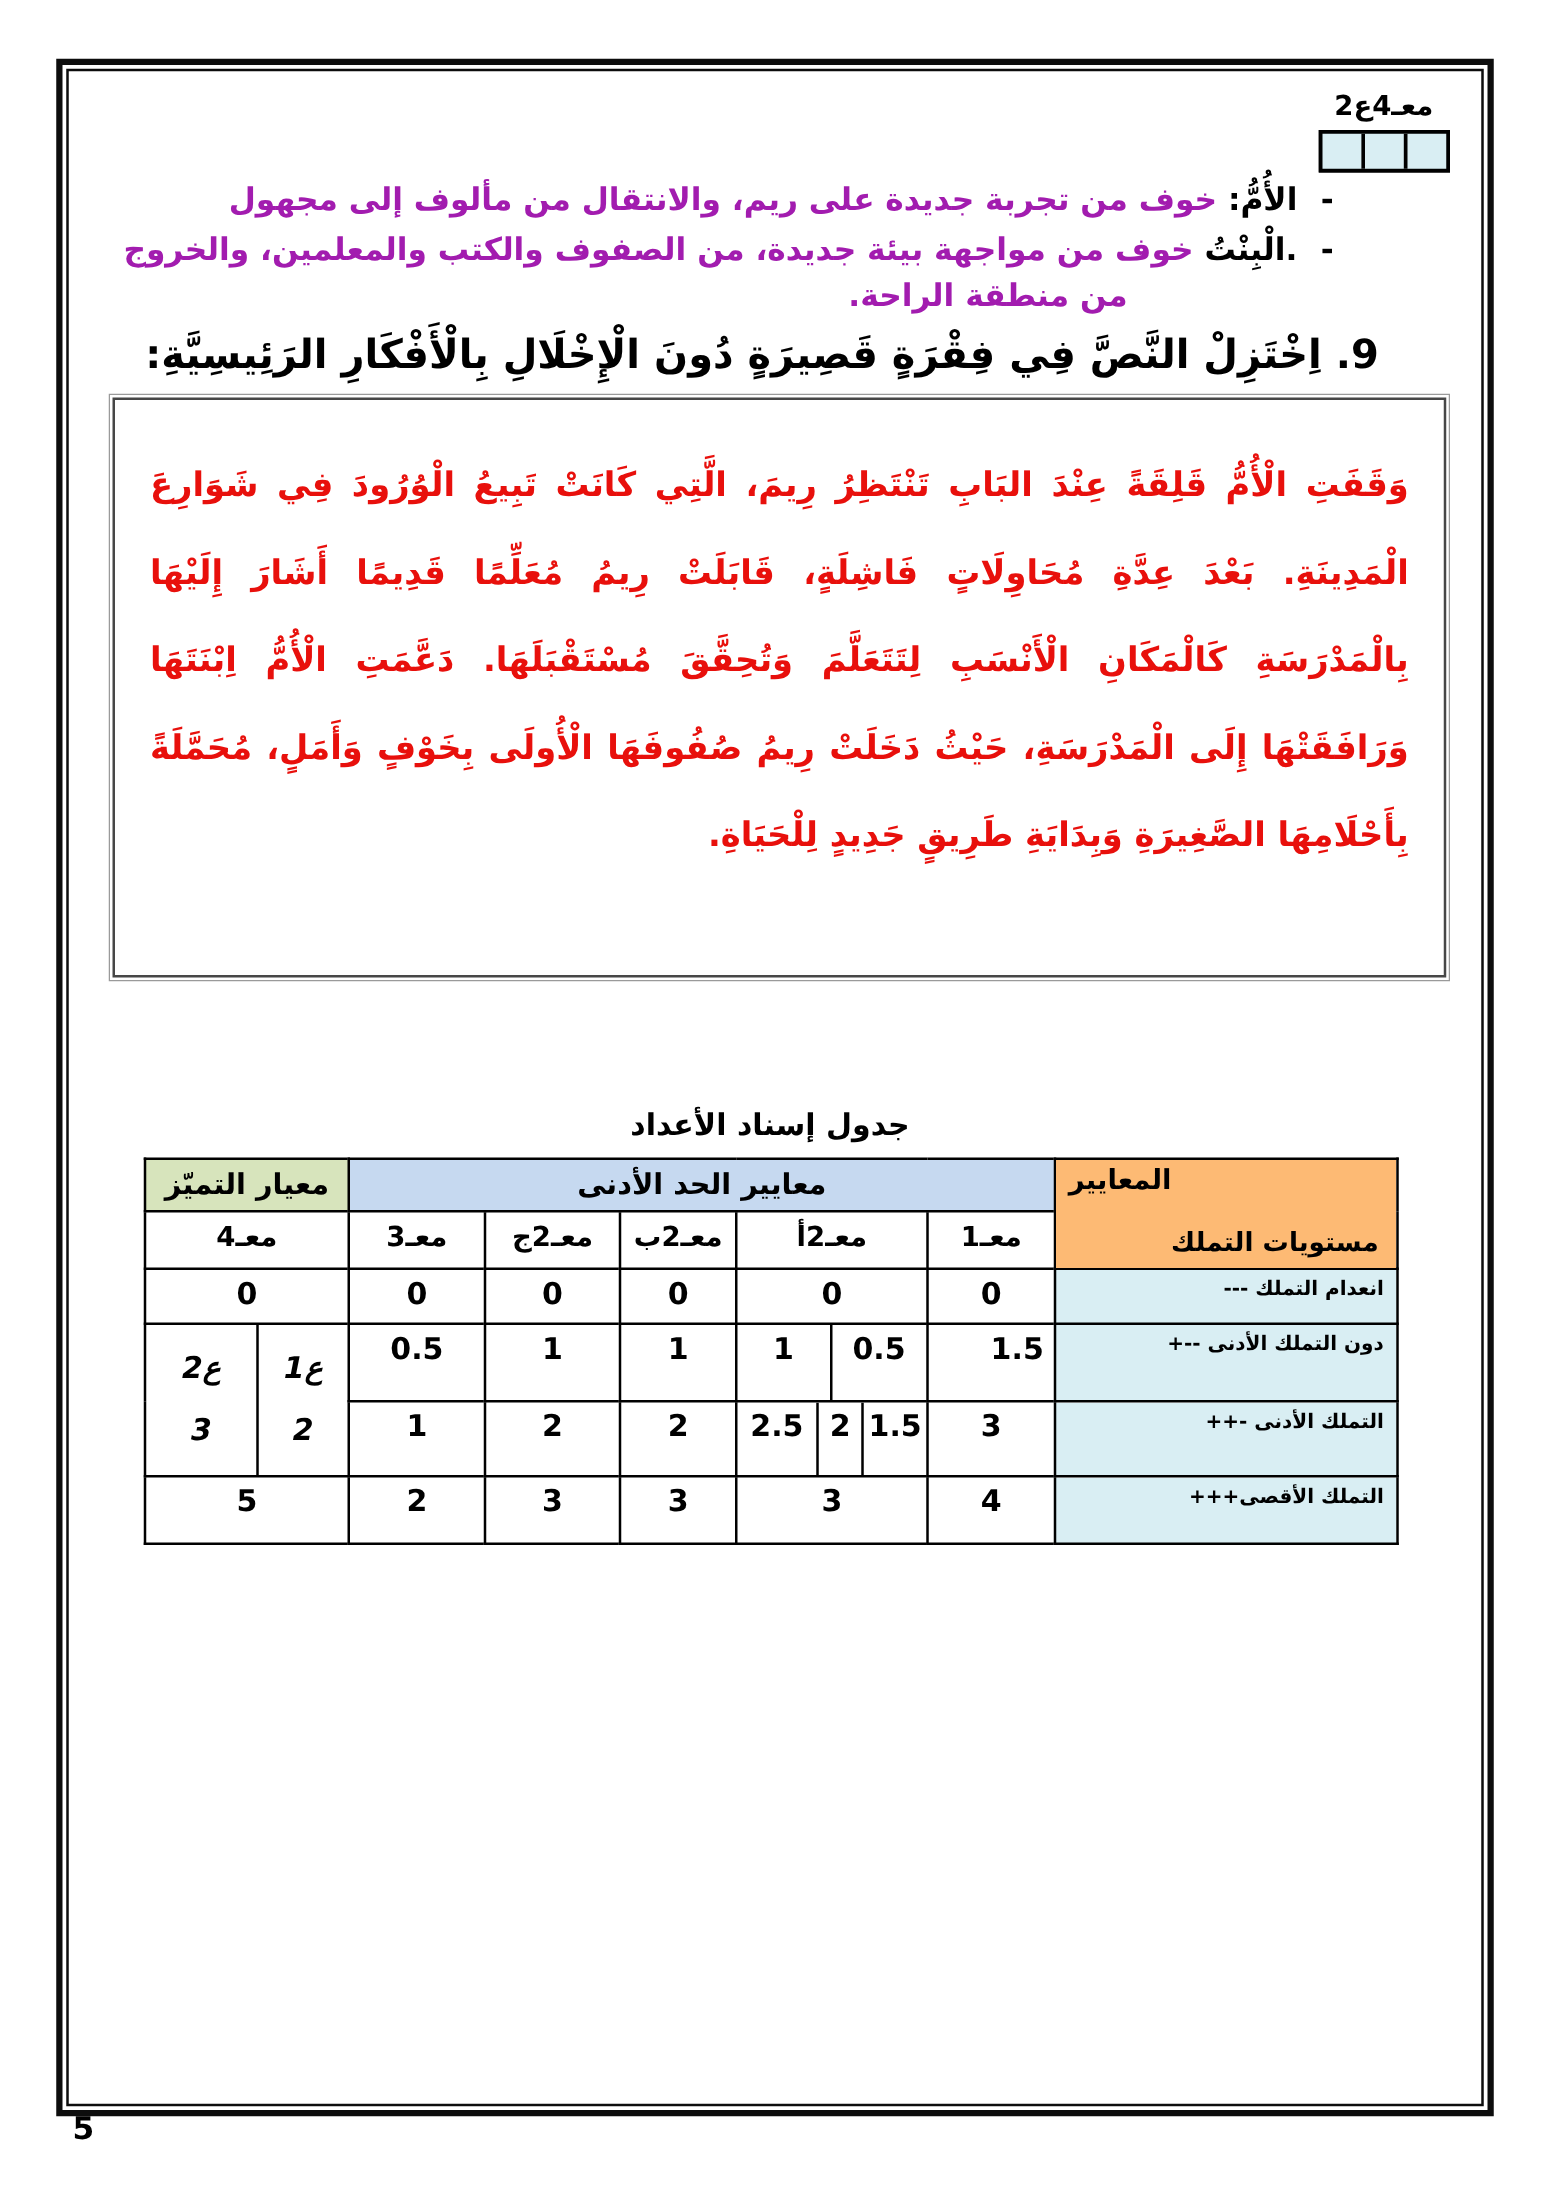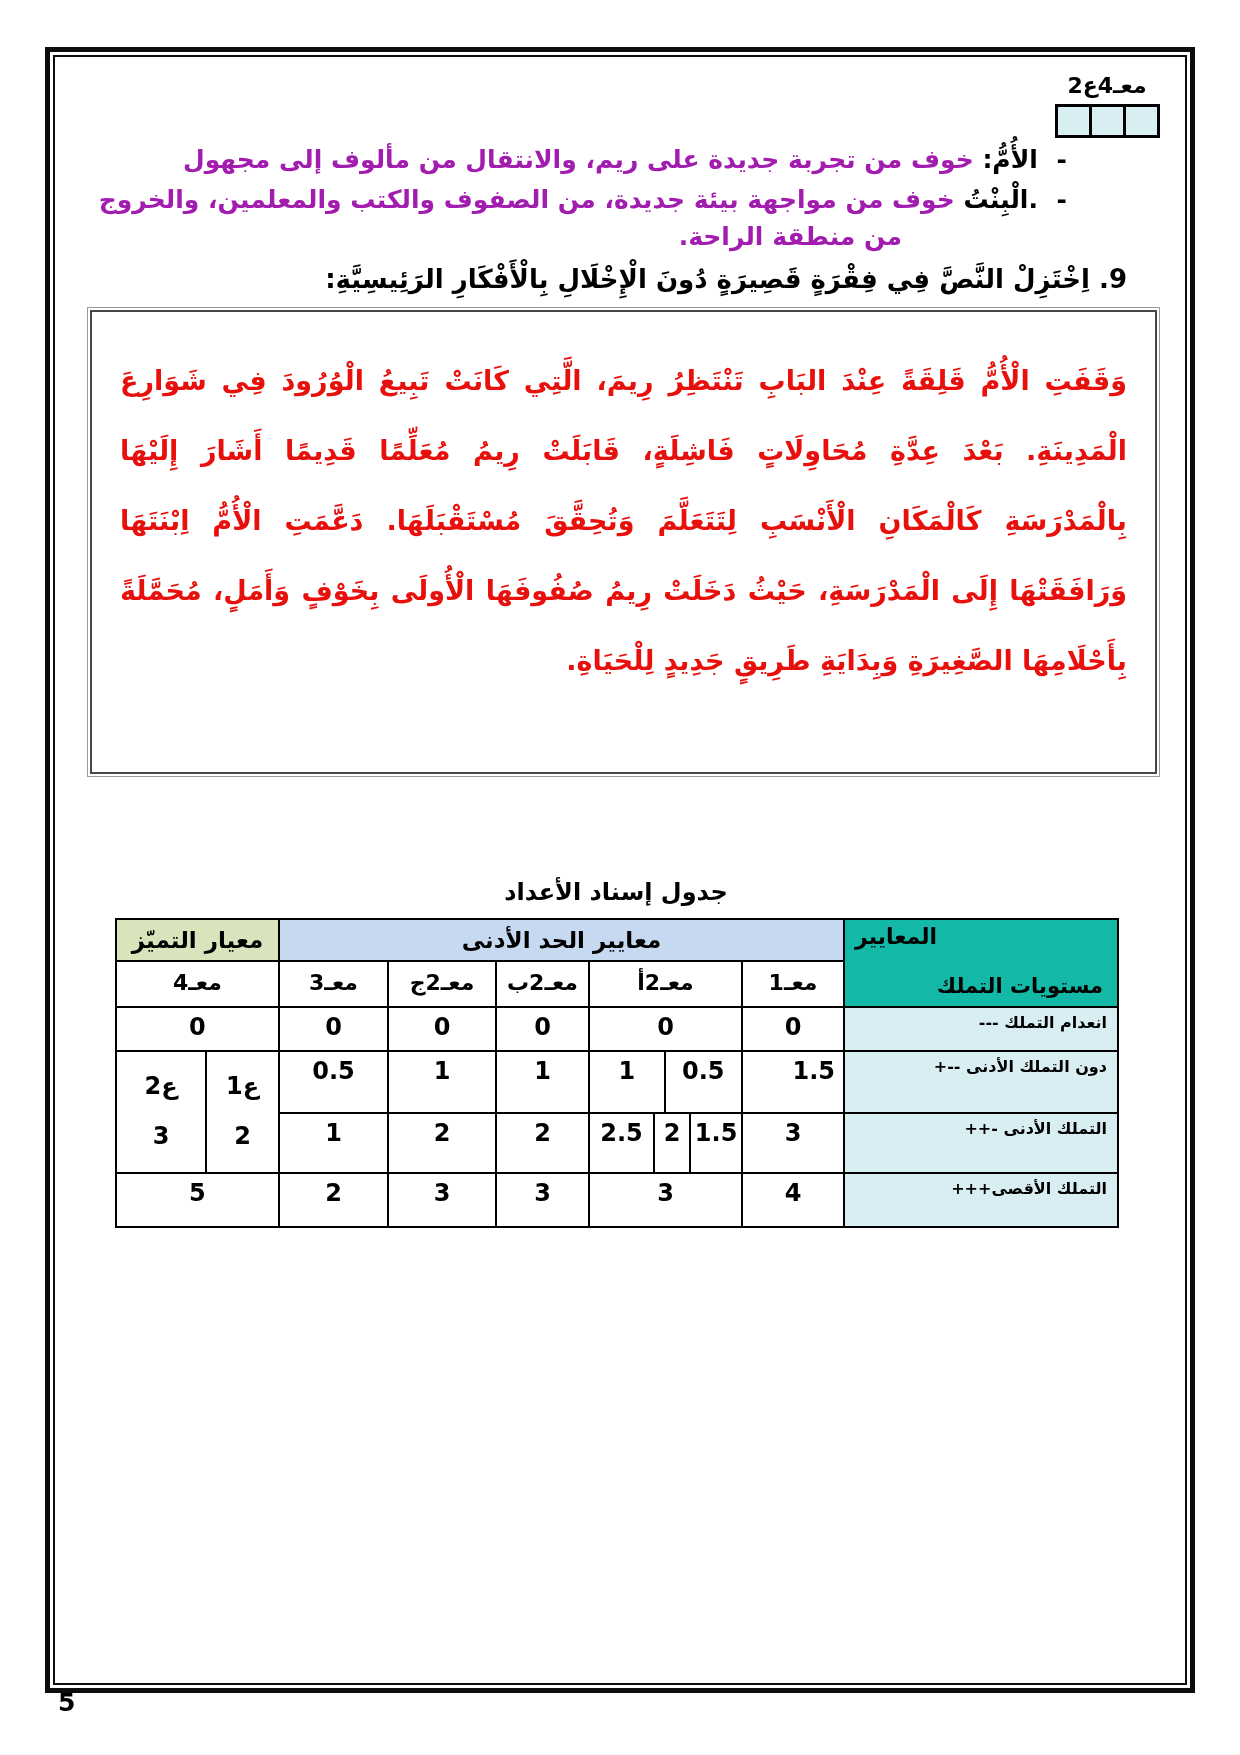--- a/index.html
+++ b/index.html
@@ -20,50 +20,50 @@
   .mcell{width:31px;height:28px;background:#d9eef3;}
   .mcell:not(:last-child){border-left:3px solid #000;}
 
   
   .bullets{margin-right:100px;margin-top:2px;}
   .bullet{font-size:25px;line-height:1.5;padding-right:165px;text-indent:-165px;margin:2px 0;}
   .dash{color:#000;padding-left:10px;}
   .b-label{color:#000;}
   .b-red{color:#a21caf;}
 
-  .q9{margin-right:40px;font-size:26px;margin-top:8px;}
+  .q9{margin-right:64px;font-size:32px;margin-top:8px;}
 
   
   .sumbox{
     margin:16px 10px 0 25px;height:464px;box-sizing:border-box;
     border:2px solid #474747;outline:1px solid #9a9a9a;outline-offset:2px;
     padding:34px 28px 0 28px;background:#fff;
   }
   .sumbox p{margin:0;color:#e8100c;font-size:27px;line-height:70px;text-align:justify;}
 
   
   .tbl-title{text-align:center;font-size:24px;margin-top:104px;}
   table.score{border-collapse:collapse;table-layout:fixed;width:1002px;margin:12px 48px 0 0;}
   table.score td{border:2px solid #000;box-sizing:border-box;overflow:hidden;}
   .colh{font-size:22px;text-align:center;vertical-align:top;padding-top:8px;background:#fff;}
   .num{font-size:24px;text-align:center;vertical-align:top;padding-top:5px;background:#fff;}
   .num.ar{text-align:right;padding-left:0;padding-right:8px;}
   .lbl{background:#d9eef3;font-size:16px;text-align:right;vertical-align:top;padding:5px 10px 0 16px;}
   .ghdr-blue{background:#c6d9f0;font-size:23px;text-align:center;vertical-align:top;padding-top:7px;}
   .ghdr-green{background:#d7e4bc;font-size:23px;text-align:center;vertical-align:top;padding-top:7px;}
-  .corner{background:#14b8a6;position:relative;}
+  .corner{background:#fdba74;position:relative;}
   .c-top{position:absolute;top:4px;left:10px;font-size:22px;}
   .c-bot{position:absolute;bottom:8px;right:14px;font-size:21px;}
   td.p0{padding:0;position:relative;}
   .vsplit{position:absolute;inset:0;display:flex;}
   .vs{display:flex;justify-content:center;align-items:flex-start;padding-top:5px;font-size:24px;box-sizing:border-box;}
   .vs:not(:first-child){border-right:2px solid #000;}
   .w50{flex:0 0 50%;}.w33{flex:0 0 33%;}.w24{flex:0 0 24%;}.w43{flex:0 0 43%;}
   .w44{flex:0 0 44%;}.w56{flex:0 0 56%;}
-  .m4col{flex-direction:column;justify-content:space-around;align-items:center;padding:10px 0;font-size:24px;line-height:1.2;}
+  .m4col{flex-direction:column;justify-content:space-around;align-items:center;padding:10px 0;font-size:24px;line-height:1.2;font-style:italic;}
 
   .page-num{position:absolute;left:58px;top:1688px;font-size:25px;}
 </style>
 </head>
 <body>
 
 <div class="page">
   <div class="frame">
     <div class="frame-inner">
 

